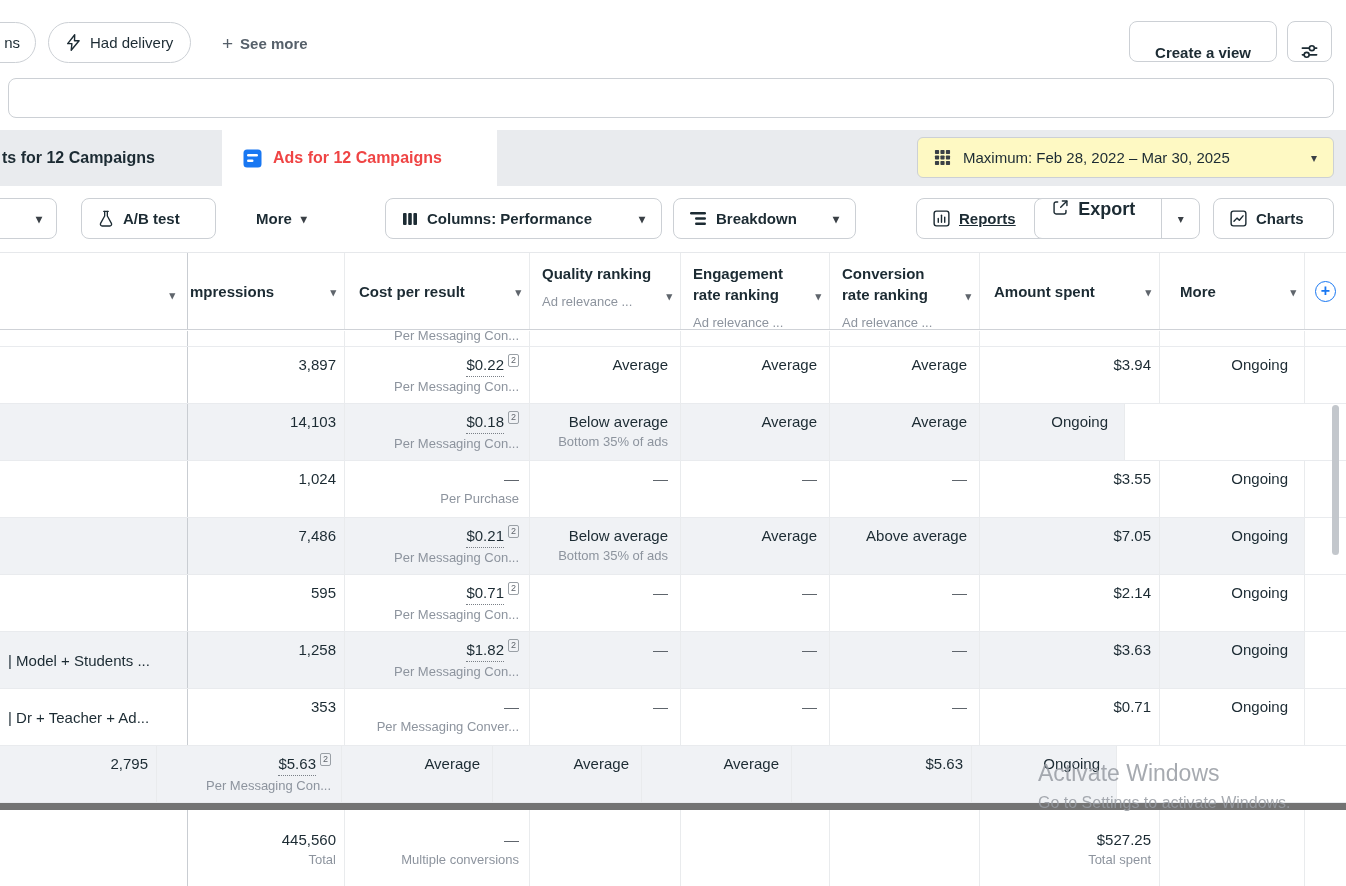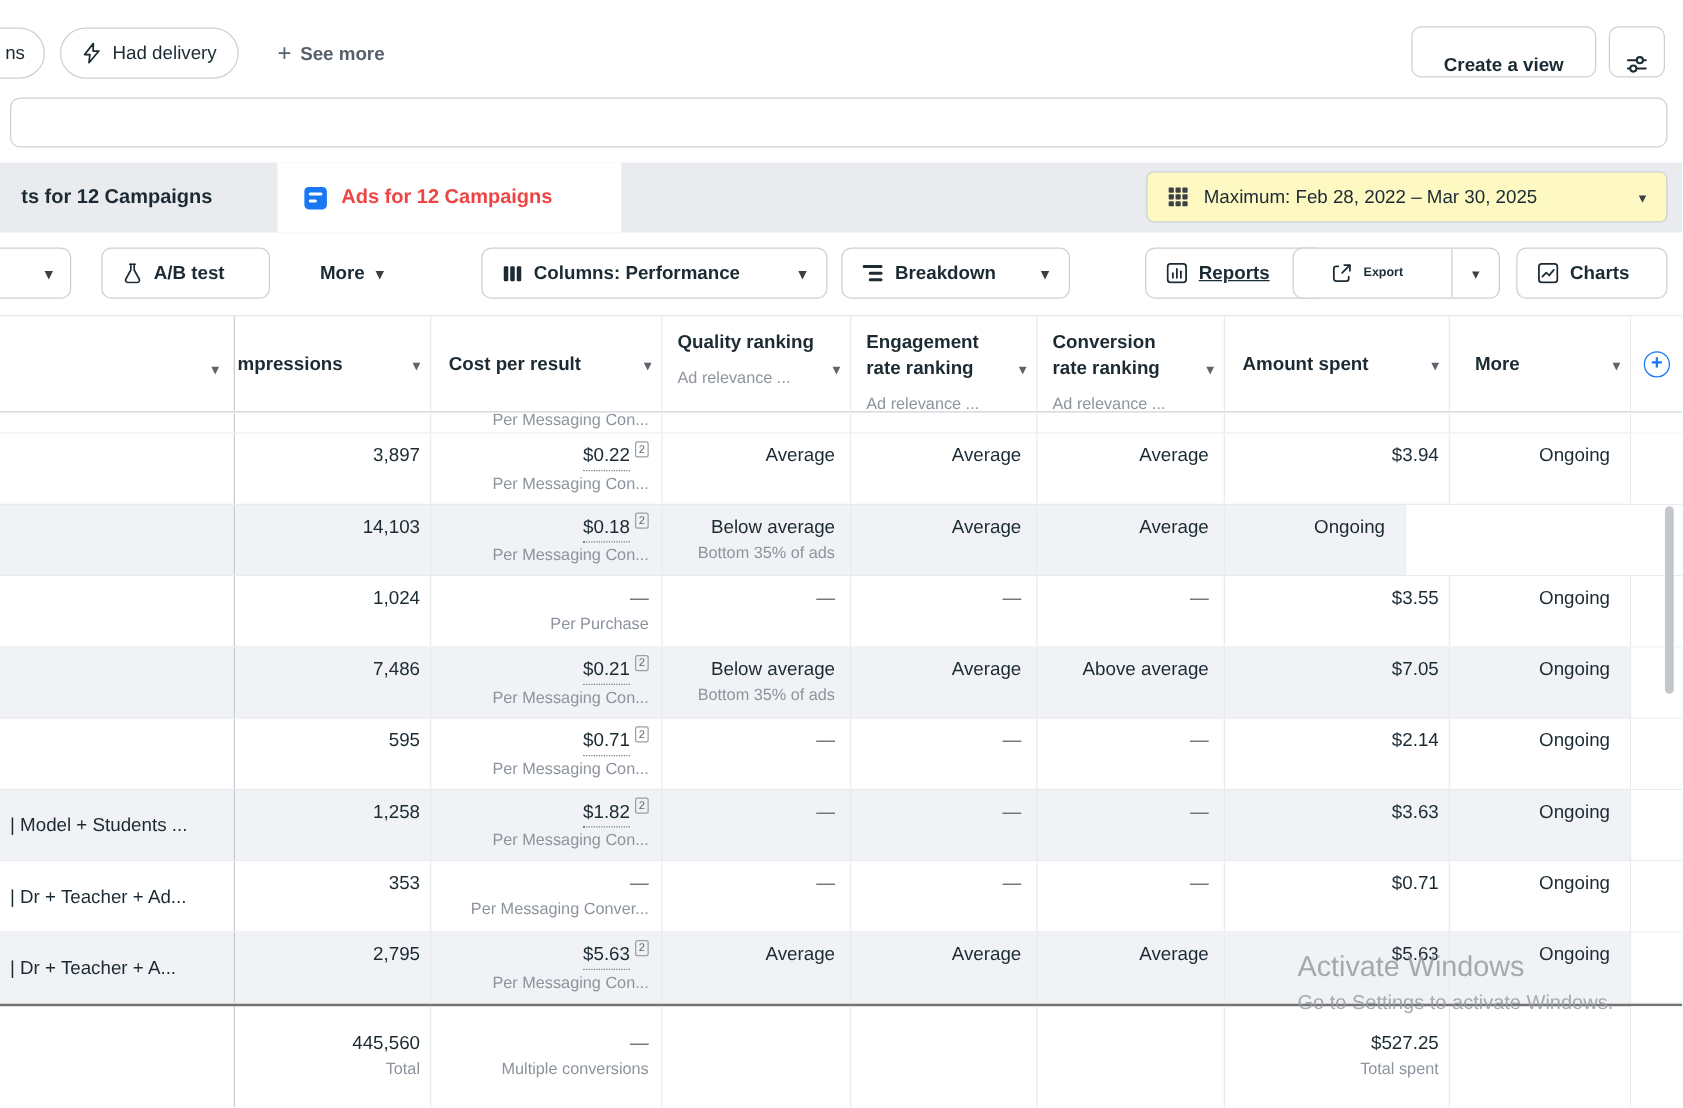--- a/index.html
+++ b/index.html
@@ -22,42 +22,42 @@
   .adjust-btn { position:absolute; left:1287px; top:21px; width:45px; height:41px; }
 
   
   .filterbar { position:absolute; top:78px; left:8px; width:1326px; height:40px; }
   .filterbar input { width:100%; height:100%; border:1px solid #ccd0d5; border-radius:8px; font-family:inherit;
                      font-size:15px; padding:0 14px; color:#1c2b33; outline:none; background:#fff; }
 
   
   .tabstrip { position:absolute; top:130px; left:0; width:1346px; height:56px; background:#e9ebee; }
   .tab-left { position:absolute; left:0; top:0; width:212px; height:56px; display:flex; align-items:center;
-              padding-left:17px; font-size:16px; font-weight:700; color:#1c2b33; cursor:pointer; white-space:nowrap; overflow:hidden; }
+              padding-left:2px; font-size:16px; font-weight:700; color:#1c2b33; cursor:pointer; white-space:nowrap; overflow:hidden; }
   .tab-active { position:absolute; left:222px; top:0; width:275px; height:56px; background:#fff; display:flex;
                 align-items:center; gap:11px; padding-left:21px; font-size:16px; font-weight:700; color:#ef4444; cursor:pointer; }
   .date-pill { position:absolute; left:917px; top:7px; width:417px; height:41px; background:#fef9c3; border:1px solid #ccd0d5;
                border-radius:6px; display:flex; align-items:center; gap:12px; padding:0 16px; font-size:15px; font-weight:500;
                color:#1c2b33; cursor:pointer; }
   .date-pill .chev { margin-left:auto; }
 
   
   .toolbar { position:absolute; top:196px; left:0; width:1346px; height:46px; background:#fff; }
   .tbtn { position:absolute; top:2px; height:41px; background:#fff; border:1px solid #ccd0d5; border-radius:8px;
           display:flex; align-items:center; gap:9px; padding:0 16px; font-family:inherit; font-size:15px; font-weight:600;
           color:#1c2b33; cursor:pointer; }
   .partial-btn { left:-28px; width:85px; justify-content:flex-end; padding-right:14px; }
   .ab-btn { left:81px; width:135px; }
   .more-btn { left:240px; width:85px; border:none; background:none; }
   .columns-btn { left:385px; width:277px; }
   .breakdown-btn { left:673px; width:183px; }
   .reports-btn { left:916px; width:144px;text-decoration:underline; }
   .export-group { left:1034px; width:166px; padding:0; overflow:hidden; }
-  .export-main { width:125px; height:100%; border:none; background:none; display:flex; align-items:center; gap:9px;
-                 justify-content:center; font-family:inherit; font-size:10px; font-weight:600; color:#1c2b33; cursor:pointer; }
+  .export-main { width:125px; height:100%; border:none; background:none; display:flex; align-items:flex-start; gap:9px;
+                 justify-content:center; font-family:inherit; font-size:18px; font-weight:600; color:#1c2b33; cursor:pointer; }
   .export-caret { width:40px; height:100%; border:none; border-left:1px solid #ccd0d5; background:none; display:flex;
                   align-items:center; justify-content:center; cursor:pointer; }
   .charts-btn { left:1213px; width:121px; }
   .ml-auto { margin-left:auto; }
   .chev { font-size:12px; color:#3a4046; line-height:1; }
 
   
   .table { position:absolute; top:252px; left:0; width:1346px; height:634px; background:#fff; }
   .thead { position:absolute; top:0; left:0; width:1346px; height:78px; display:flex; background:#fff;
            border-top:1px solid #e6e8eb; border-bottom:1px solid #cfd2d7; }
@@ -97,21 +97,21 @@
   .v-line { display:flex; align-items:baseline; }
   .muted { color:#5f656c; }
   .dotted { border-bottom:1px dotted #7a8087; padding-bottom:1px; }
   .ref { display:inline-block; font-size:9px; color:#5f656c; border:1px solid #9aa0a6; border-radius:2px; padding:0 2px;
          margin-left:4px; line-height:11px; transform:translateY(-7px); }
   .ref:empty { display:none; }
   .sub2 { font-size:13px; color:#8d949e; line-height:19px; white-space:nowrap; }
   .sub2:empty { display:none; }
 
   .tfoot { position:absolute; top:551px; left:0; width:1346px; height:83px; display:flex; background:#fff;
-           border-top:2px solid #737373; }
+           border-top:7px solid #737373; }
   .tfoot .td { padding-top:19px; border-right:1px solid #e9ebed; }
 
   
   .scroll-thumb { position:absolute; right:7px; top:405px; width:7px; height:150px; border-radius:4px; background:#c3c7cc; cursor:pointer; }
   .watermark { position:absolute; left:1038px; top:760px; pointer-events:none; color:rgba(150,155,162,0.85); }
   .watermark .wm1 { font-size:23px; line-height:26px; }
   .watermark .wm2 { font-size:16px; margin-top:8px; }
 
   svg { flex:none; display:block; }
 </style>
@@ -522,23 +522,20 @@
         <div class="td c-spent">
             <div class="v">$0.71</div>
           </div>
         <div class="td c-ends">
             <div class="v">Ongoing</div>
           </div>
         <div class="td c-plus"></div>
       </div>
 
       <div class="tr alt">
-        <div class="td c-name">
-            <span class="name-text">| Dr + Teacher + A...</span>
-          </div>
         <div class="td c-imp">
             <div class="v">2,795</div>
           </div>
         <div class="td c-cost">
           <div class="v v-line">
               <span class="dotted">$5.63</span>
               <span class="ref">2</span>
             </div>
           <div class="sub2">Per Messaging Con...</div>
         </div>

